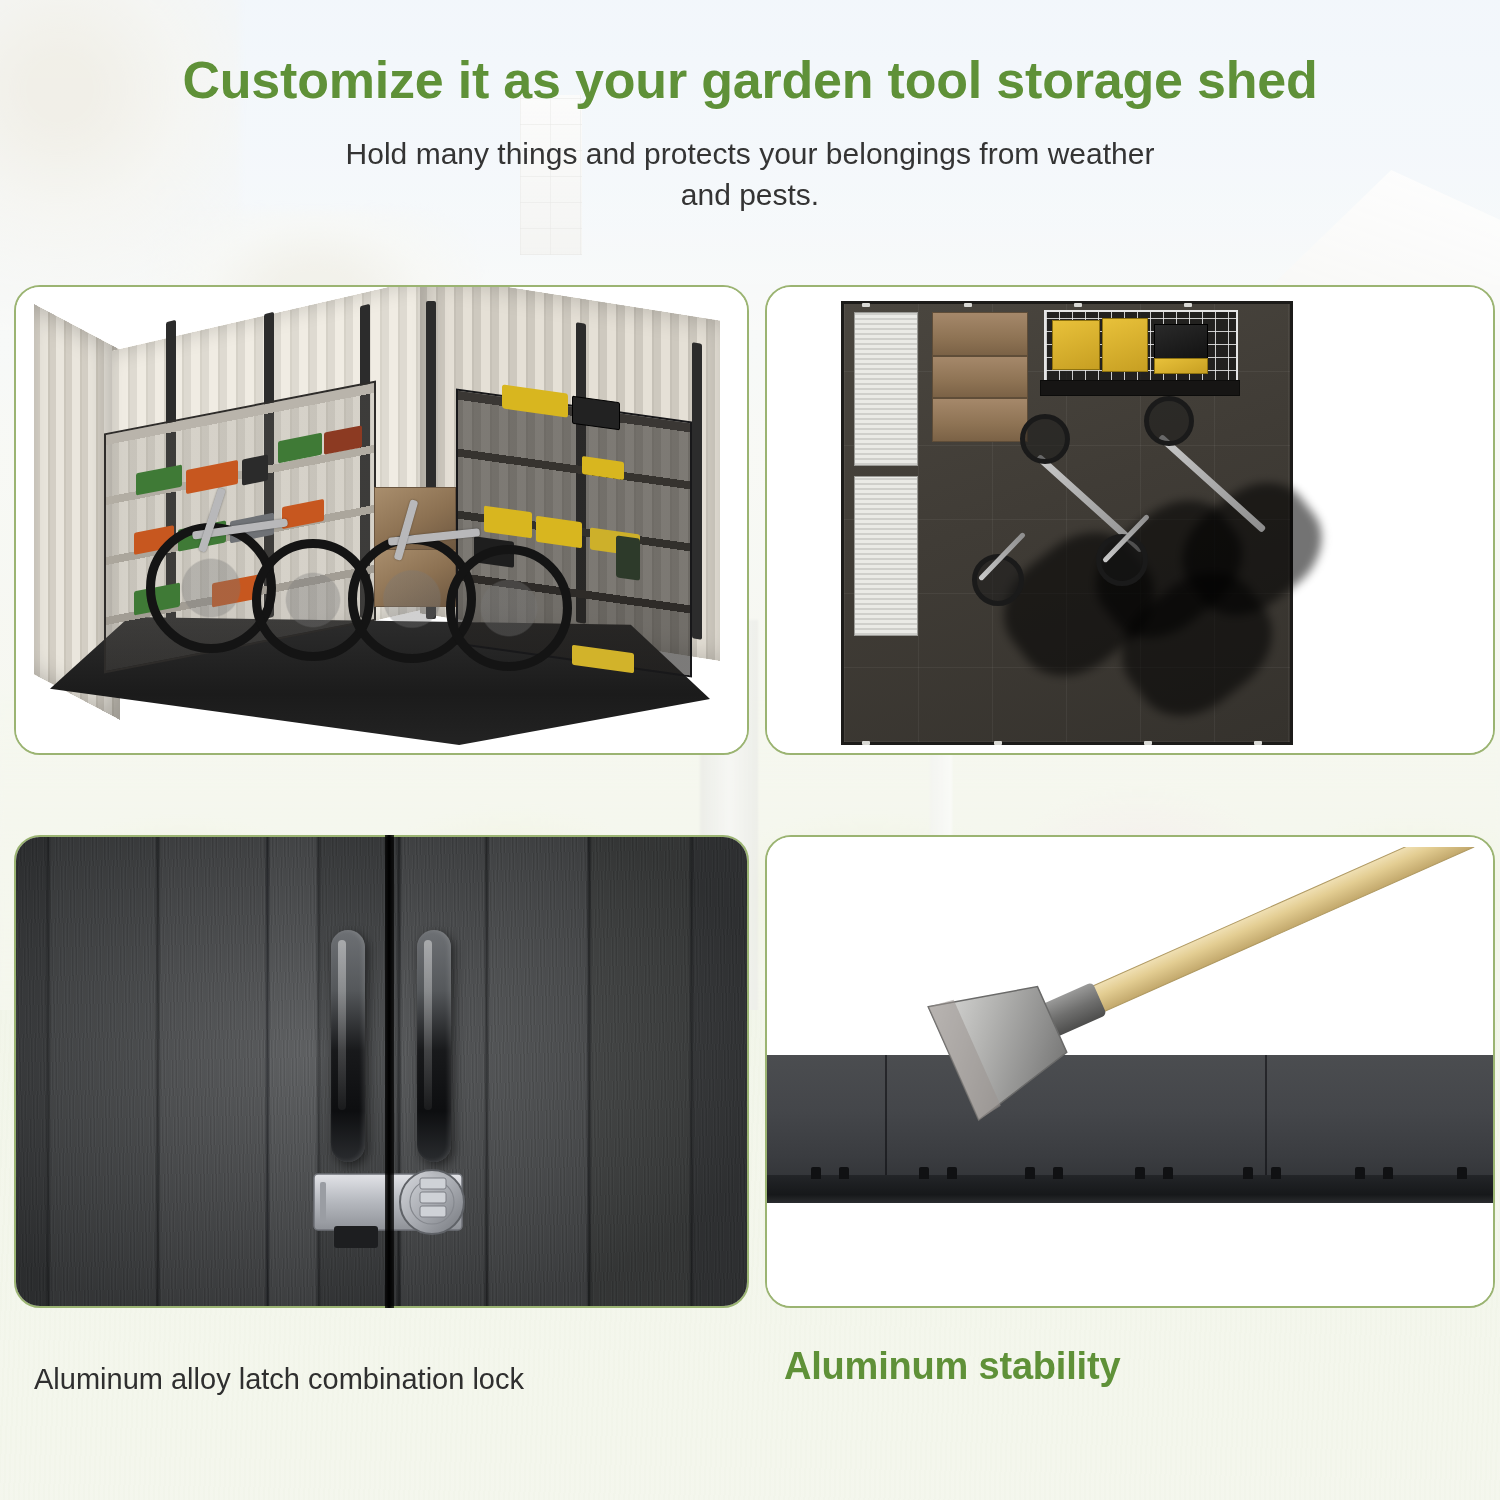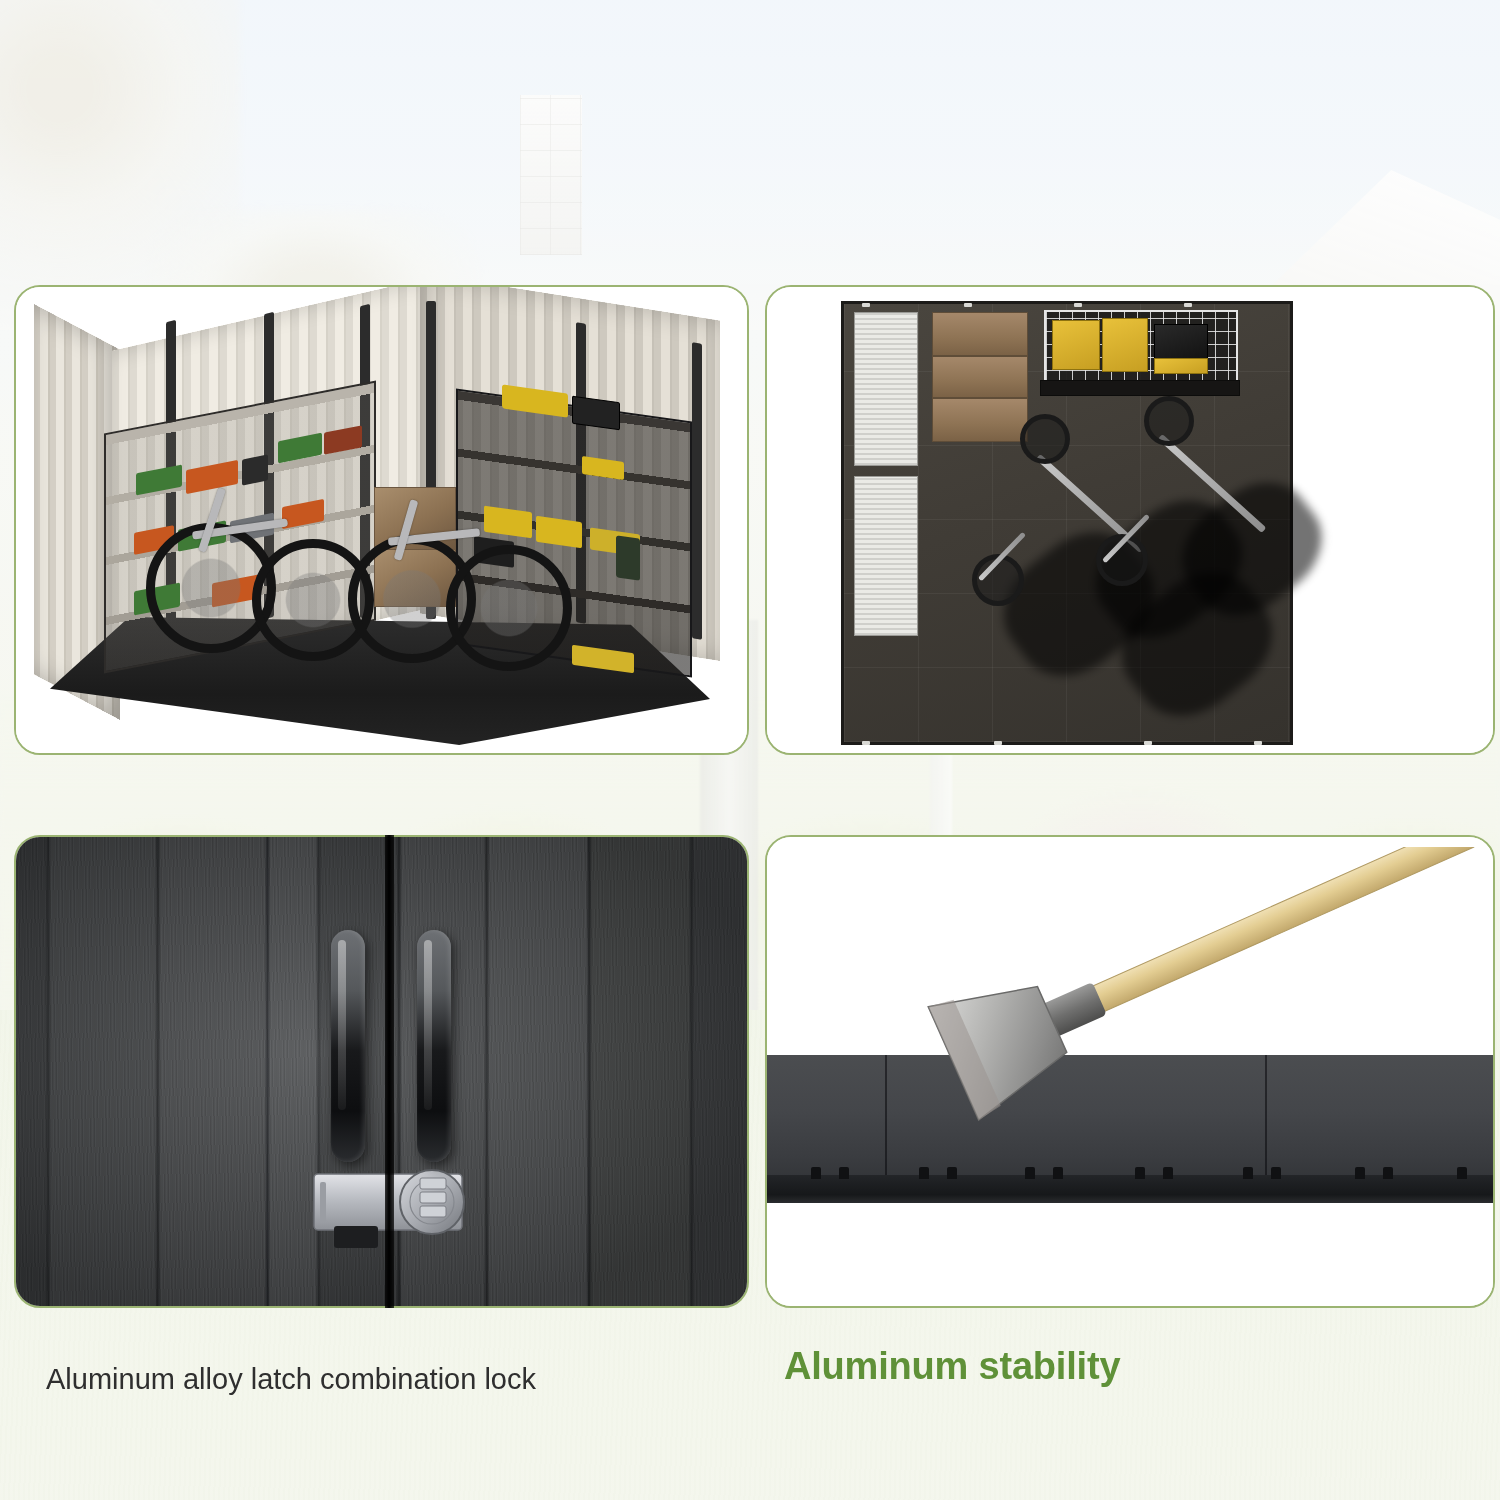--- a/index.html
+++ b/index.html
@@ -352,21 +352,21 @@
   #feature-security { left: 34px; top: 1345px; width: 700px; }
   #feature-stability { left: 784px; top: 1345px; width: 700px; }
   .feature-title {
     margin: 0;
     font-size: 38px;
     font-weight: bold;
     color: #5f9138;
     letter-spacing: -0.2px;
   }
   .feature-desc {
-    margin: 18px 12px 0;
+    margin: 18px 0 0;
     font-size: 29px;
     color: #2f2f2f;
   }
 </style>
 </head>
 <body>
 
 <div id="backdrop">
   <div class="sky"></div>
   <div class="chimney"></div>
@@ -374,20 +374,22 @@
   <div class="tree-left"></div>
   <div class="tree-top"></div>
   <div class="hedge"></div>
   <div class="post"></div>
   <div class="post2"></div>
   <div class="lawn"></div>
   <div class="veil"></div>
 </div>
 
 <div id="header">
+  <h1 id="title">Customize it as your garden tool storage shed</h1>
+  <p id="subtitle">Hold many things and protects your belongings from weather and pests.</p>
 </div>
 
 <div class="panel" id="panel-interior">
   <div class="panel-inner" id="interior-art">
     <div class="i-wall-left"></div>
     <div class="i-wall-back"></div>
     <div class="i-wall-back2"></div>
 
     <div class="i-postdark" style="left:150px; top:34px; height:300px; transform:skewY(-13deg);"></div>
     <div class="i-postdark" style="left:248px; top:26px; height:305px; transform:skewY(-13deg);"></div>

